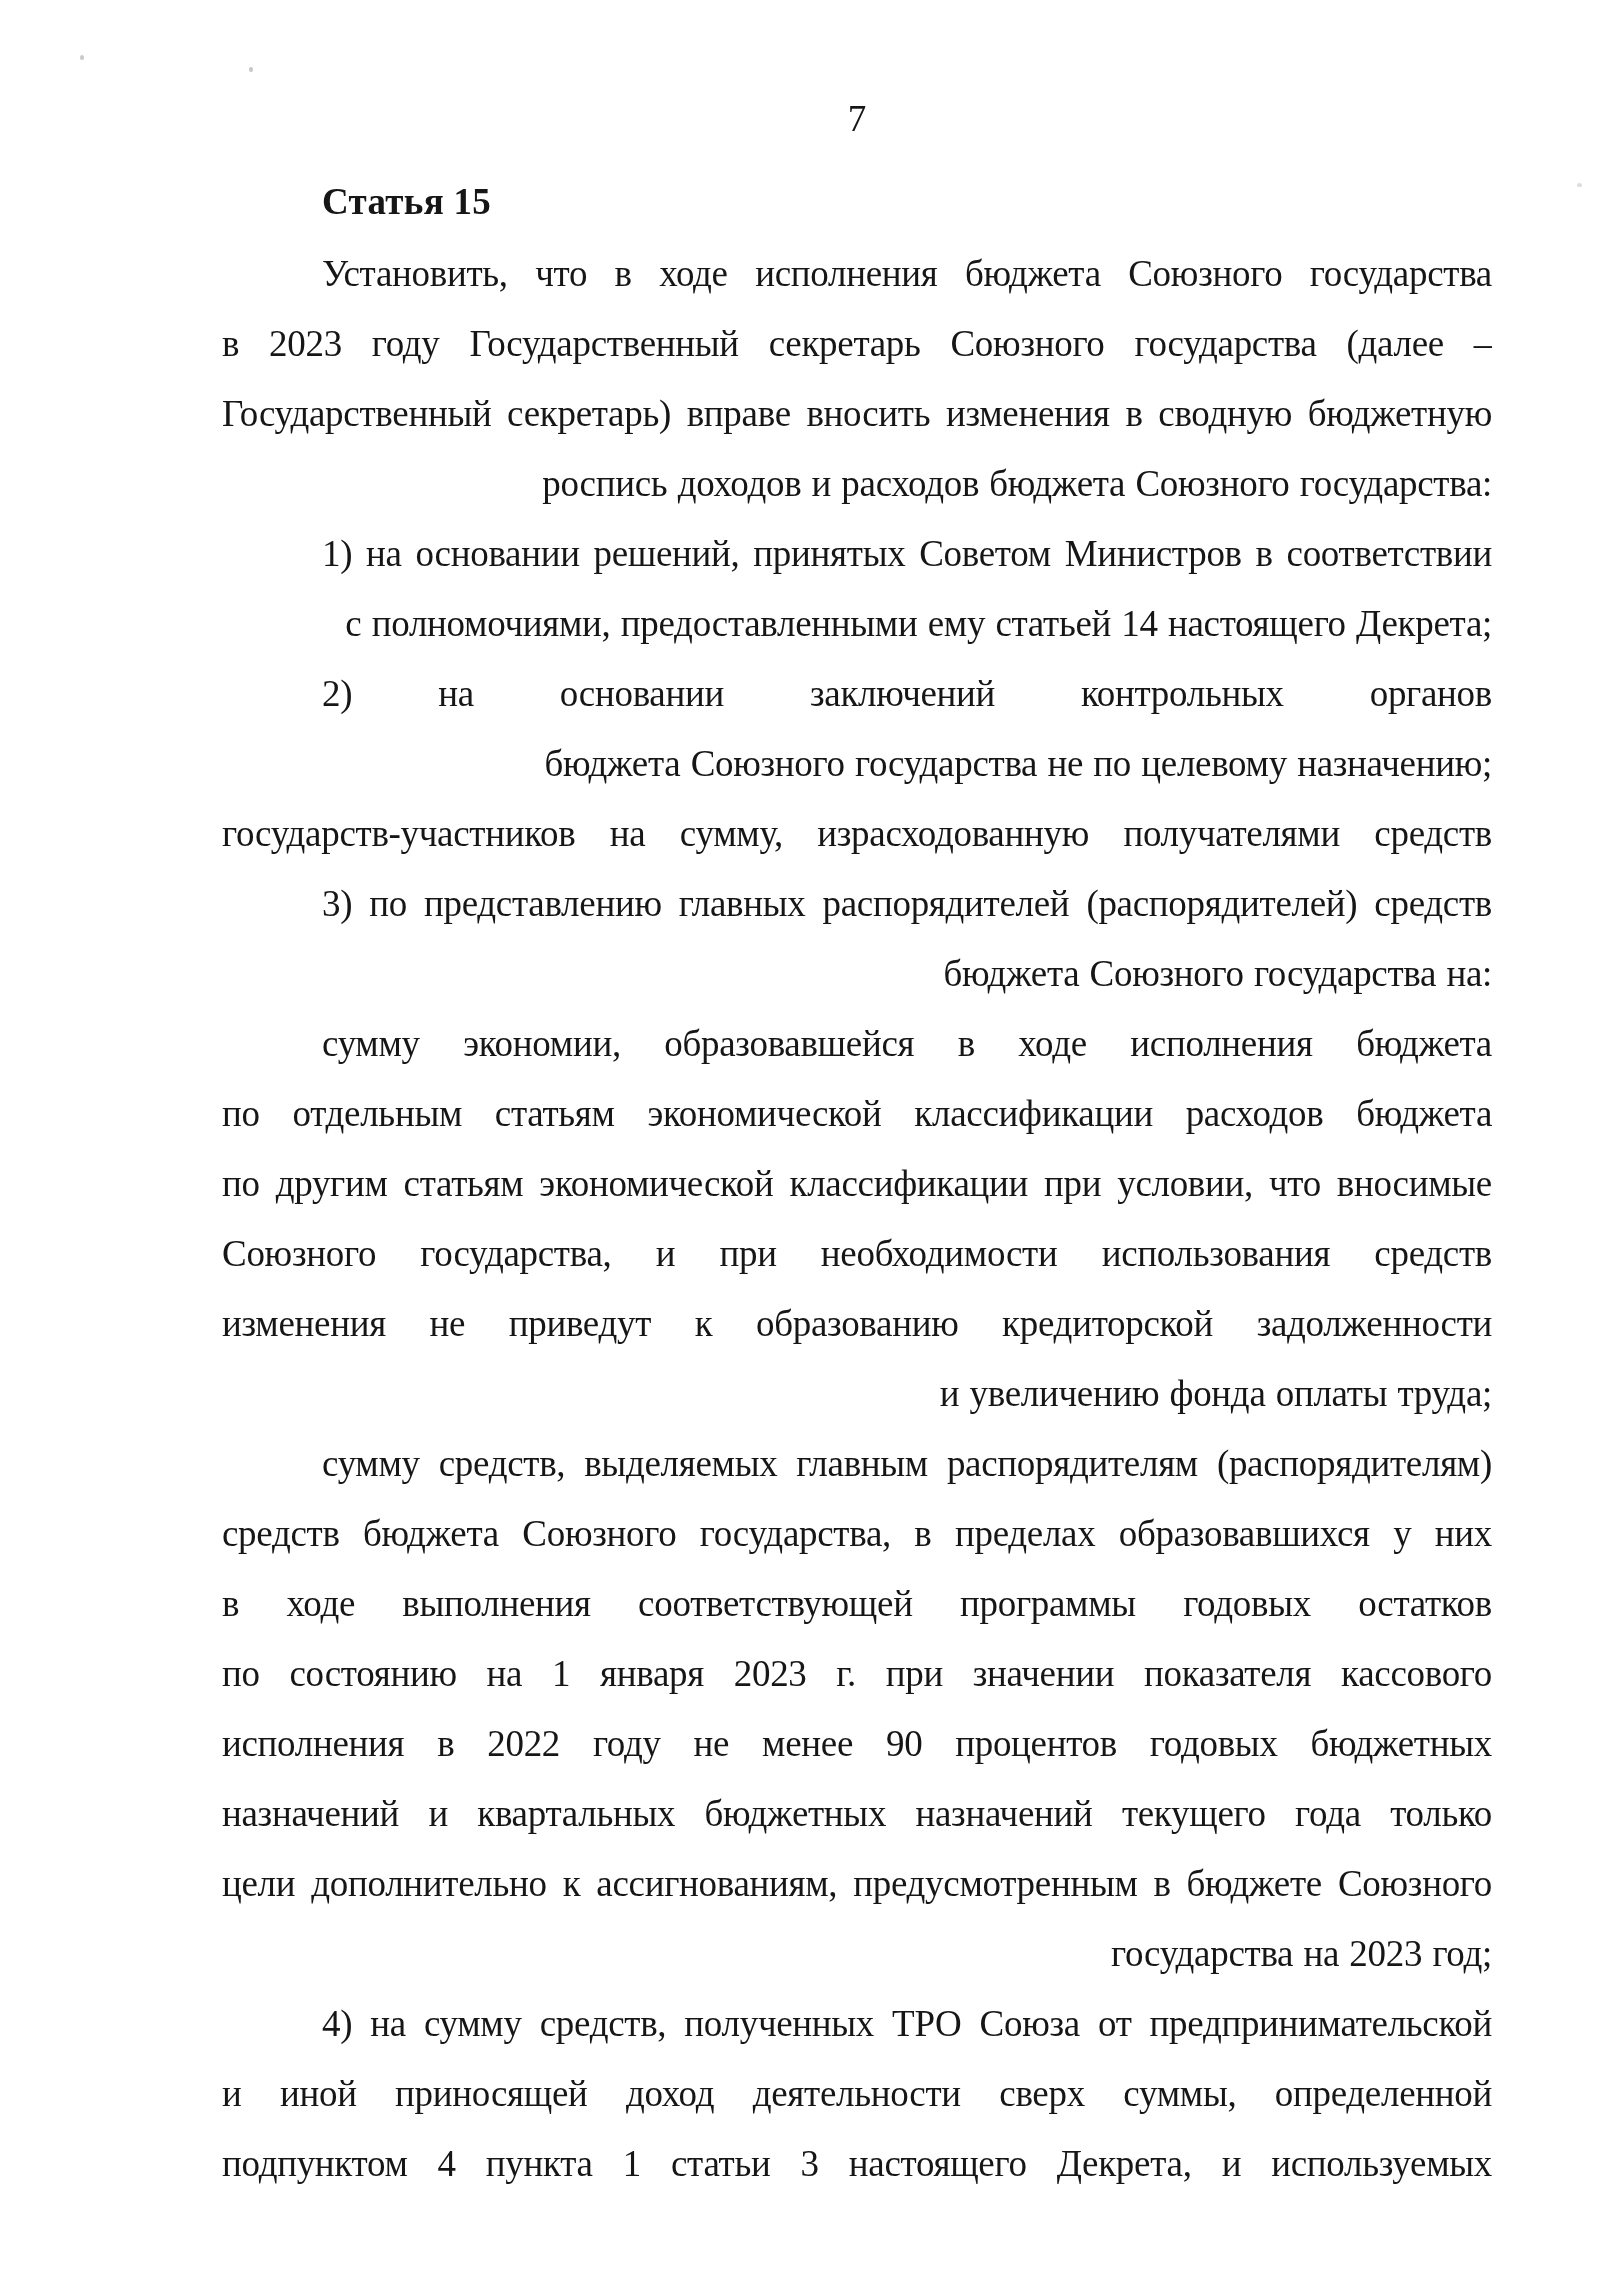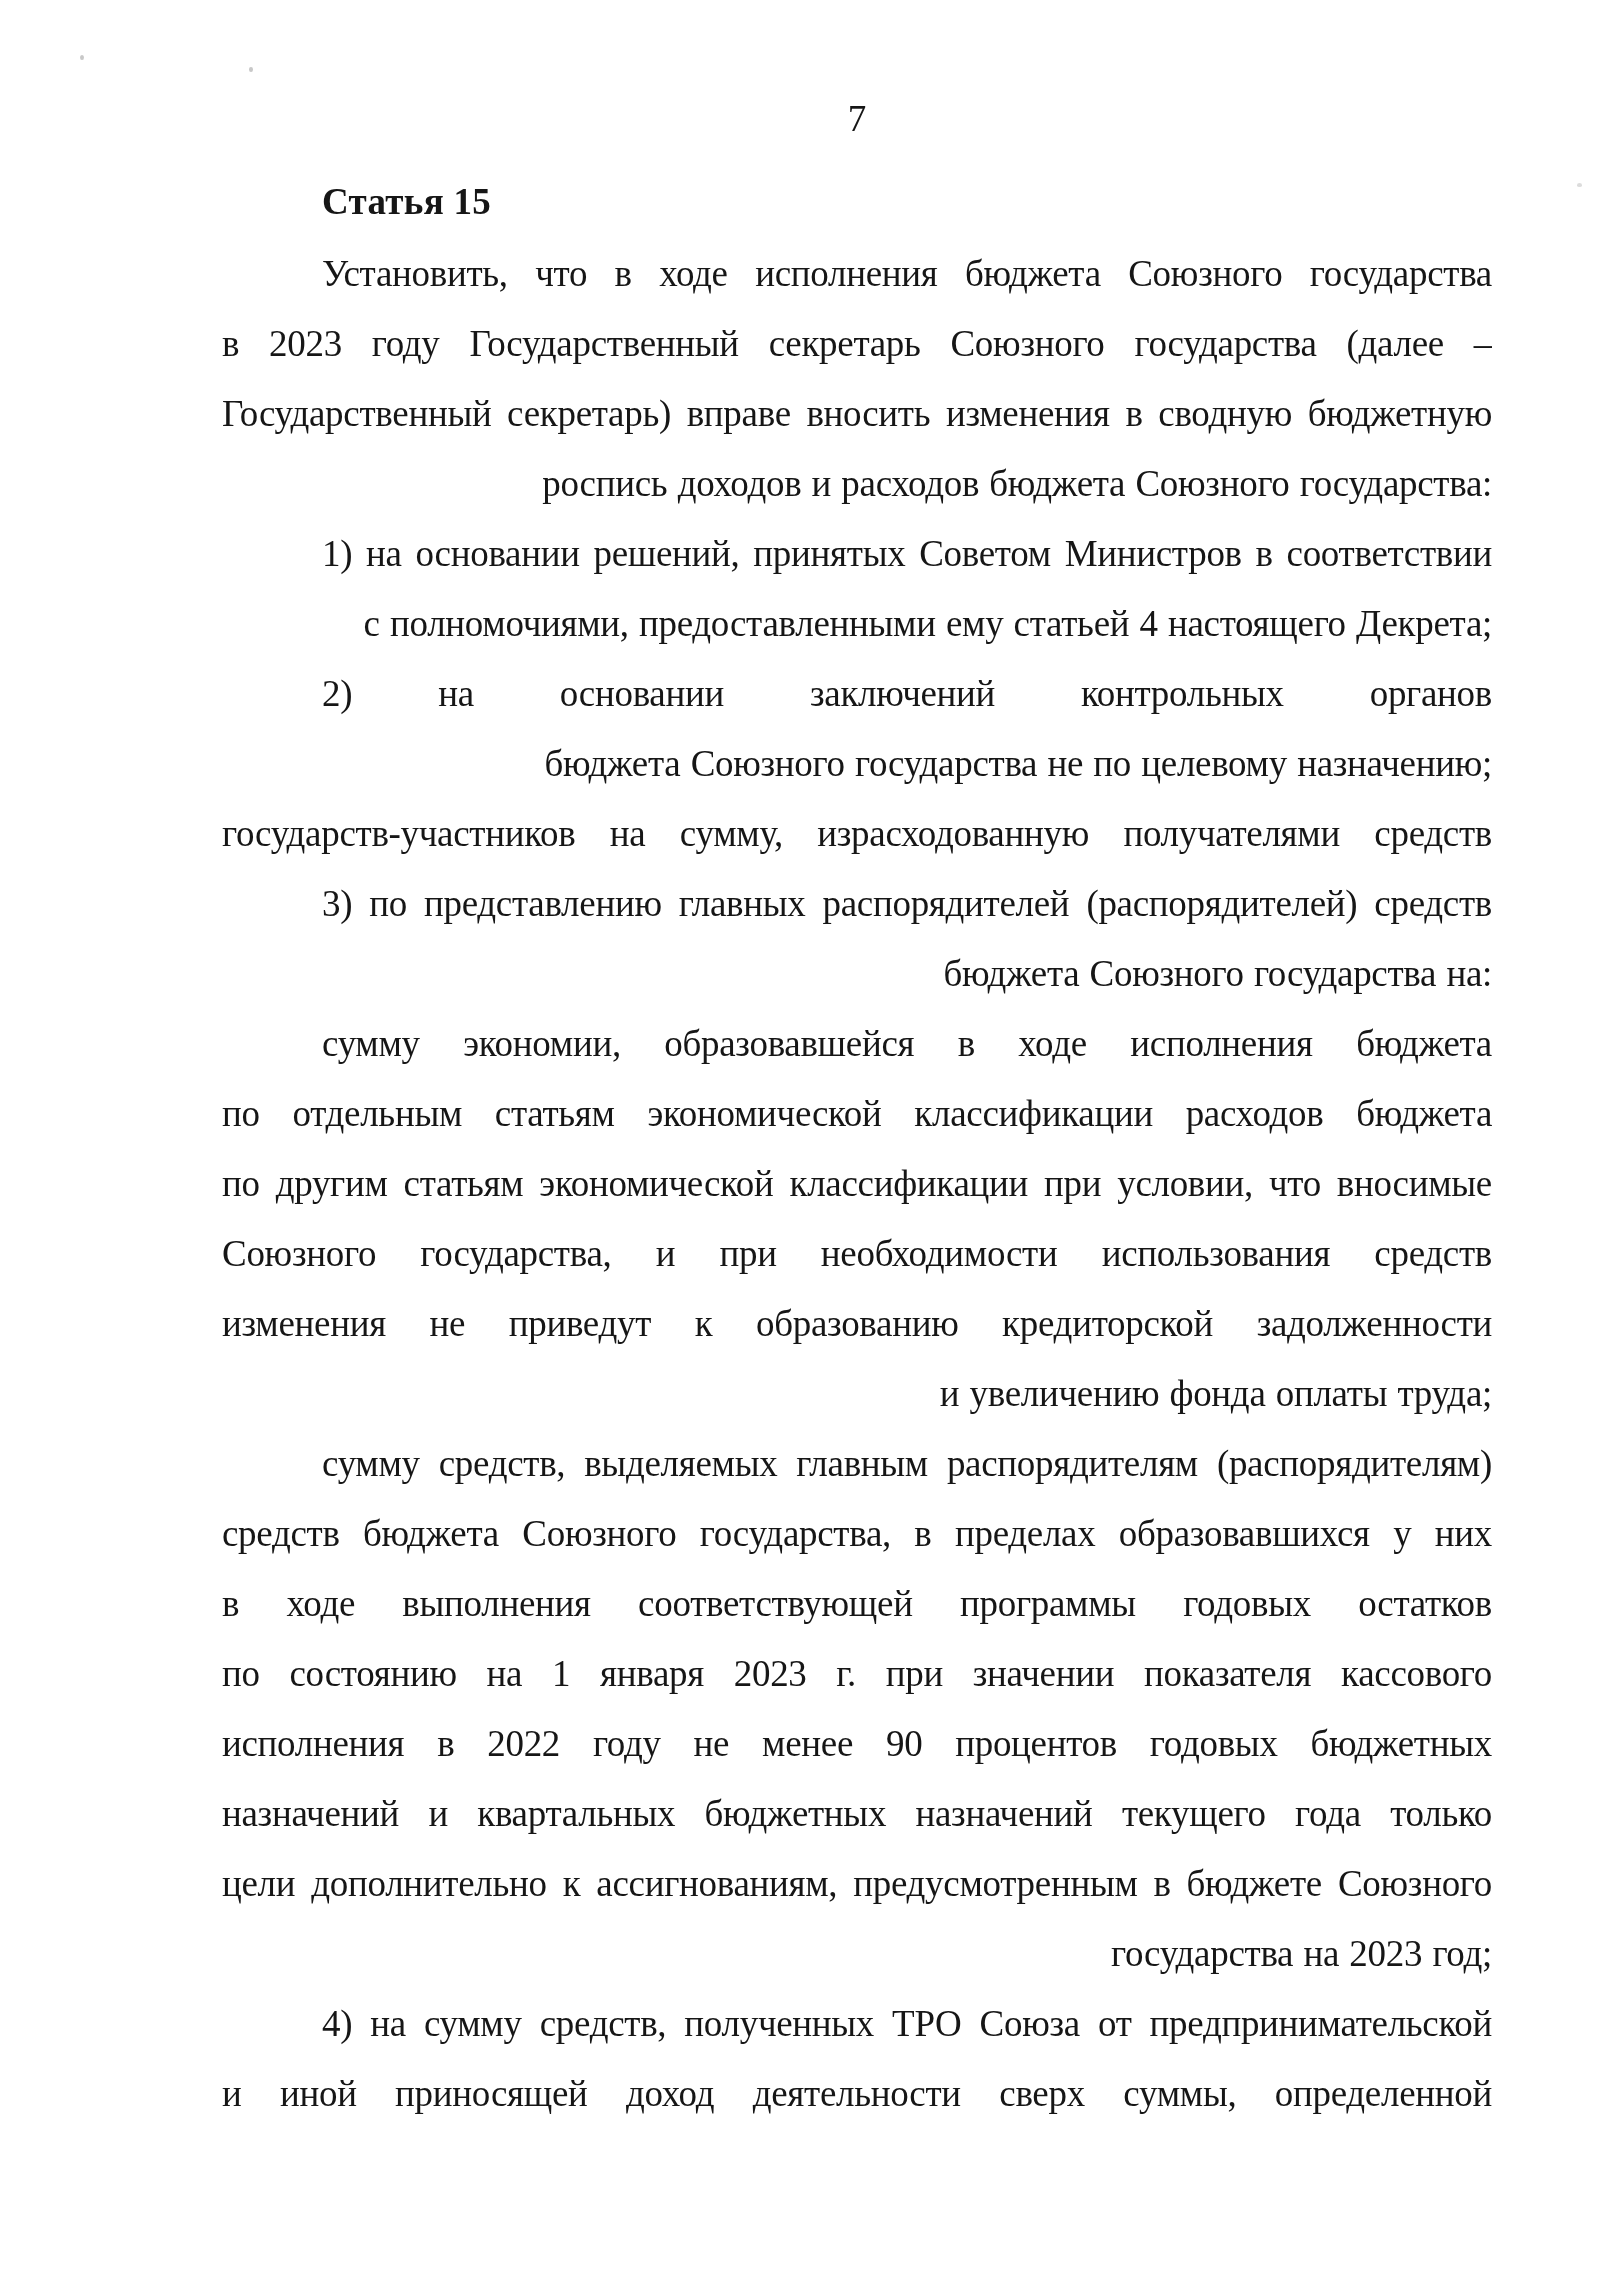--- a/index.html
+++ b/index.html
@@ -76,21 +76,21 @@
   <div class="page-number">7</div>
 
   <div class="heading">Статья 15</div>
 
   <div class="body-text" id="body-text">
       <div class="line j i">Установить, что в ходе исполнения бюджета Союзного государства</div>
       <div class="line j">в 2023 году Государственный секретарь Союзного государства (далее –</div>
       <div class="line j">Государственный секретарь) вправе вносить изменения в сводную бюджетную</div>
       <div class="line">роспись доходов и расходов бюджета Союзного государства:</div>
       <div class="line j i">1) на основании решений, принятых Советом Министров в соответствии</div>
-      <div class="line">с полномочиями, предоставленными ему статьей 4 настоящего Декрета;</div>
+      <div class="line">с полномочиями, предоставленными ему статьей 14 настоящего Декрета;</div>
       <div class="line j i">2) на основании заключений контрольных органов</div>
       <div class="line">бюджета Союзного государства не по целевому назначению;</div>
       <div class="line j">государств-участников на сумму, израсходованную получателями средств</div>
       <div class="line j i">3) по представлению главных распорядителей (распорядителей) средств</div>
       <div class="line">бюджета Союзного государства на:</div>
       <div class="line j i">сумму экономии, образовавшейся в ходе исполнения бюджета</div>
       <div class="line j">по отдельным статьям экономической классификации расходов бюджета</div>
       <div class="line j">по другим статьям экономической классификации при условии, что вносимые</div>
       <div class="line j">Союзного государства, и при необходимости использования средств</div>
       <div class="line j">изменения не приведут к образованию кредиторской задолженности</div>
@@ -98,19 +98,20 @@
       <div class="line j i">сумму средств, выделяемых главным распорядителям (распорядителям)</div>
       <div class="line j">средств бюджета Союзного государства, в пределах образовавшихся у них</div>
       <div class="line j">в ходе выполнения соответствующей программы годовых остатков</div>
       <div class="line j">по состоянию на 1 января 2023 г. при значении показателя кассового</div>
       <div class="line j">исполнения в 2022 году не менее 90 процентов годовых бюджетных</div>
       <div class="line j">назначений и квартальных бюджетных назначений текущего года только</div>
       <div class="line j">цели дополнительно к ассигнованиям, предусмотренным в бюджете Союзного</div>
       <div class="line">государства на 2023 год;</div>
       <div class="line j i">4) на сумму средств, полученных ТРО Союза от предпринимательской</div>
       <div class="line j">и иной приносящей доход деятельности сверх суммы, определенной</div>
+      <div class="line j">подпунктом 4 пункта 1 статьи 3 настоящего Декрета, и используемых</div>
     </div>
 
   <div class="speck s1"></div>
   <div class="speck s2"></div>
   <div class="speck s3"></div>
 </div>
 
 
 </body></html>

